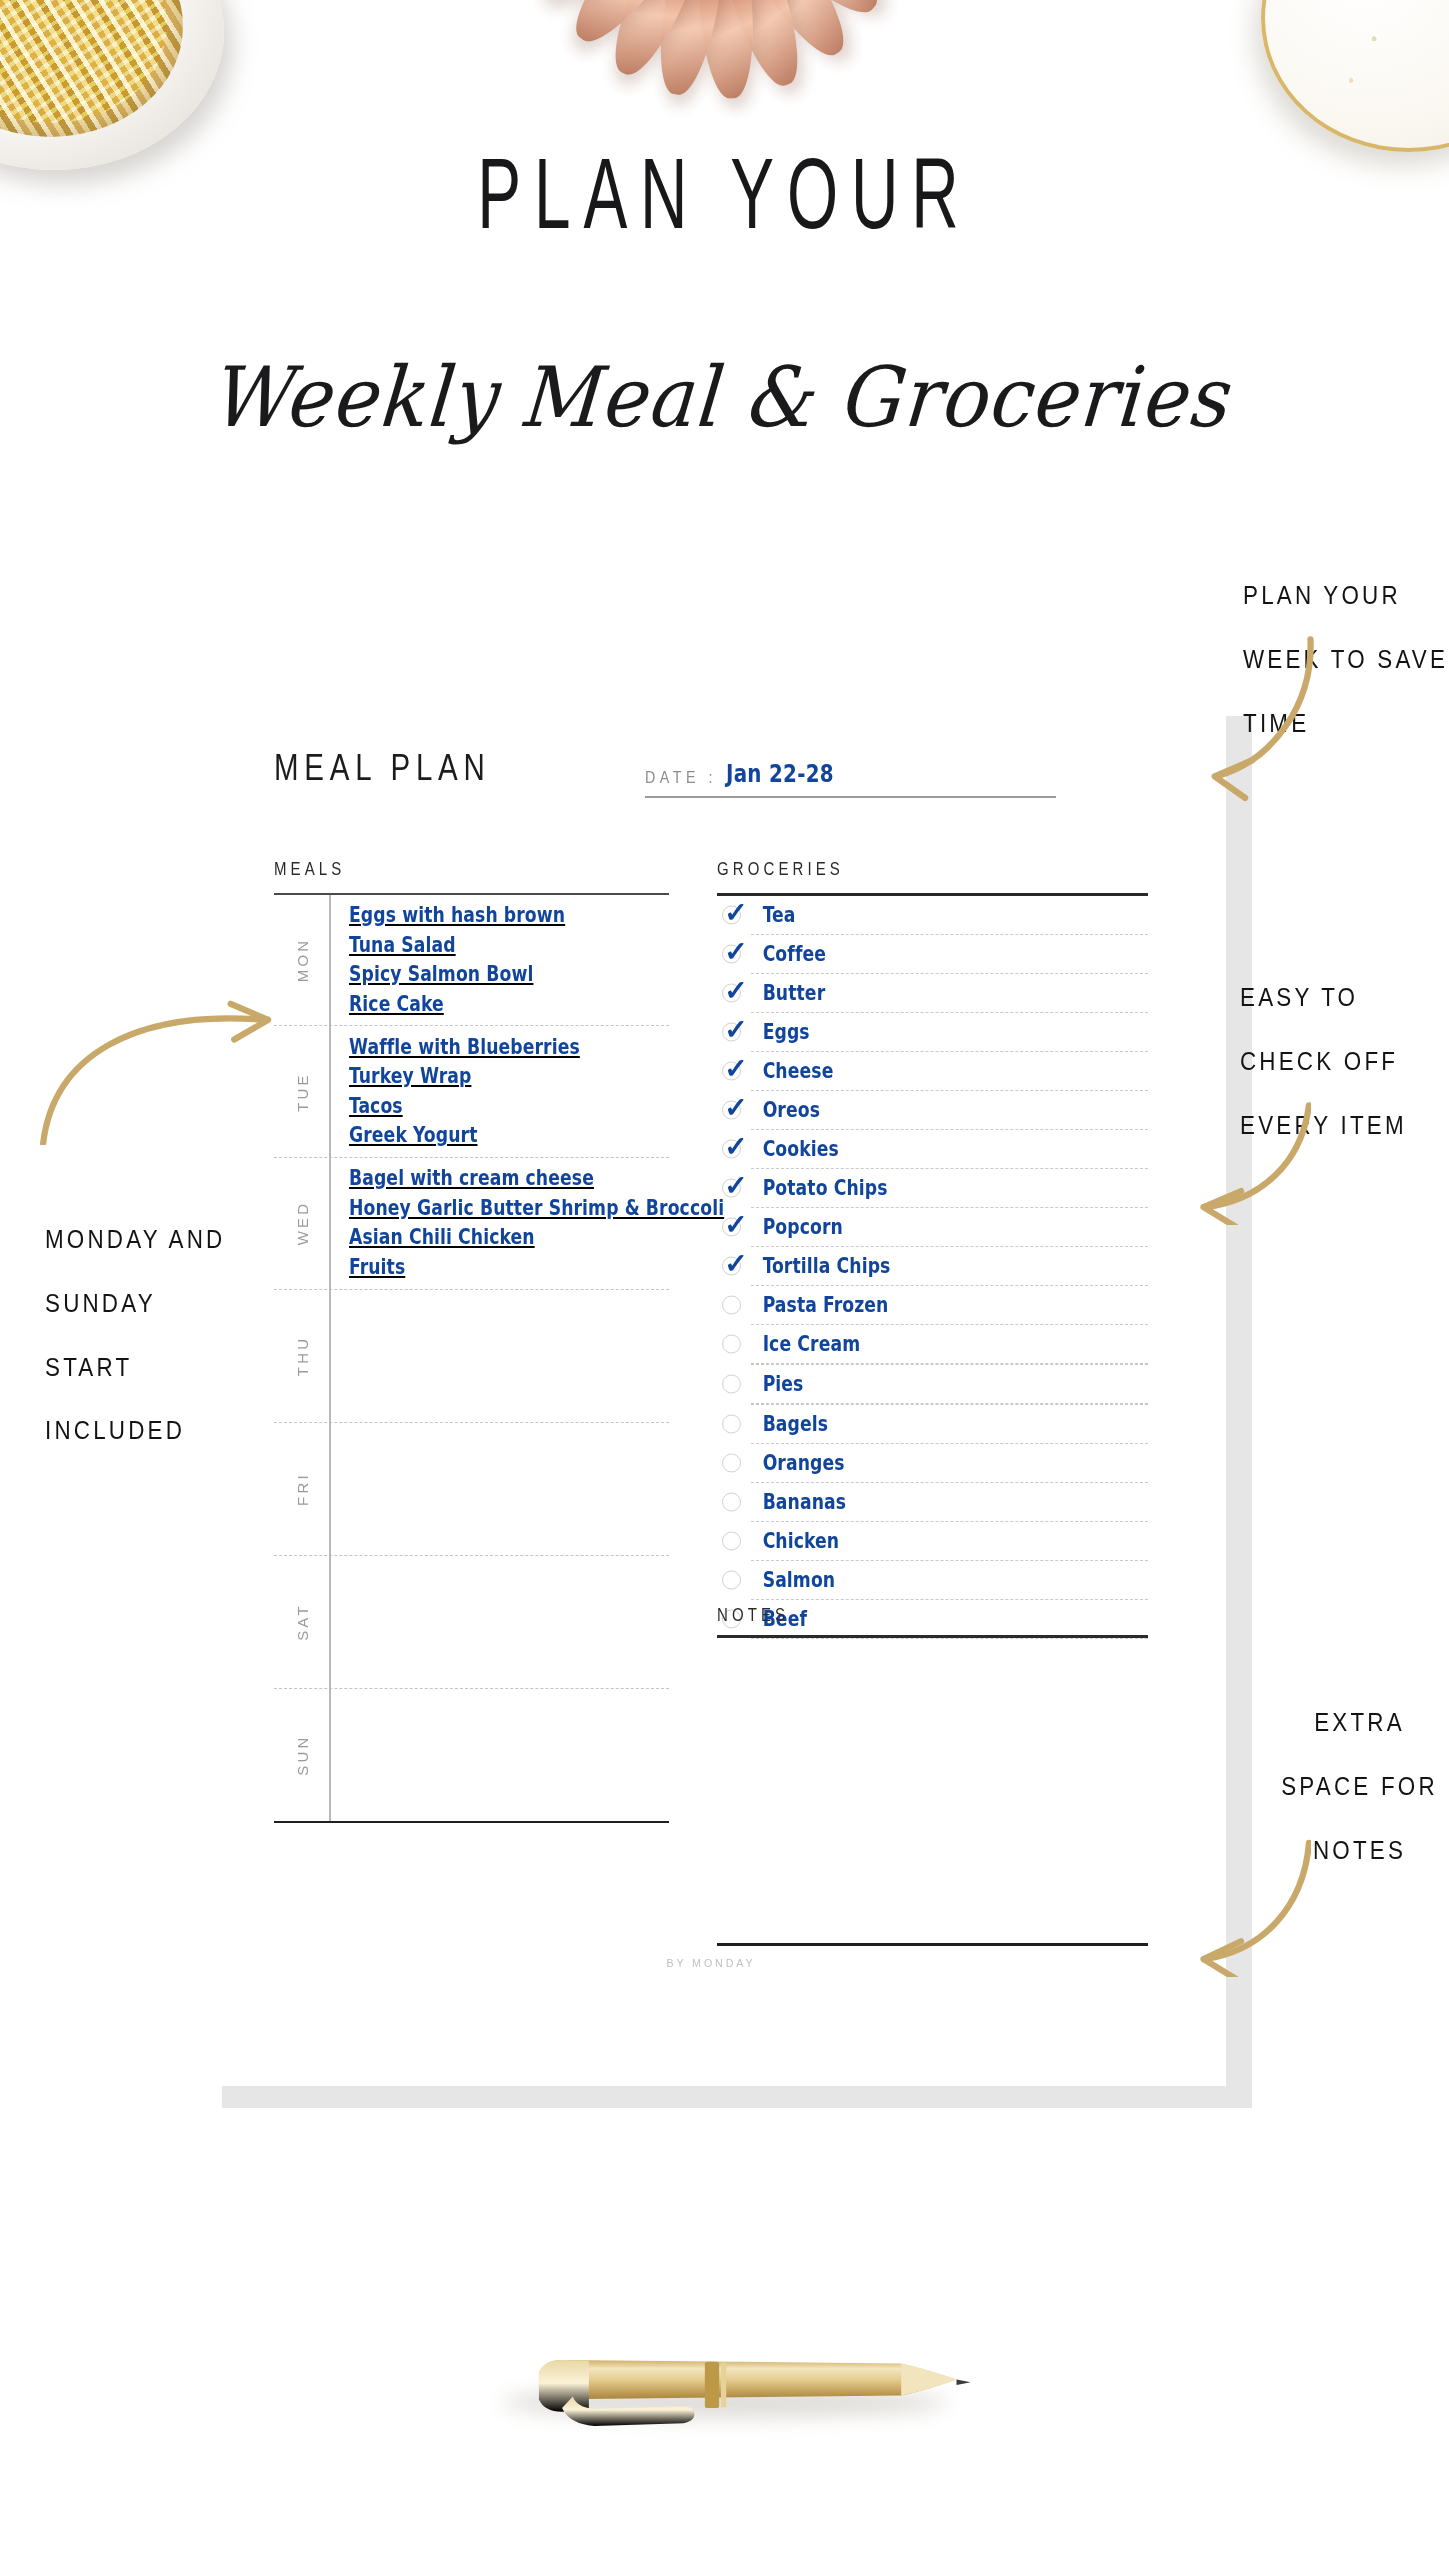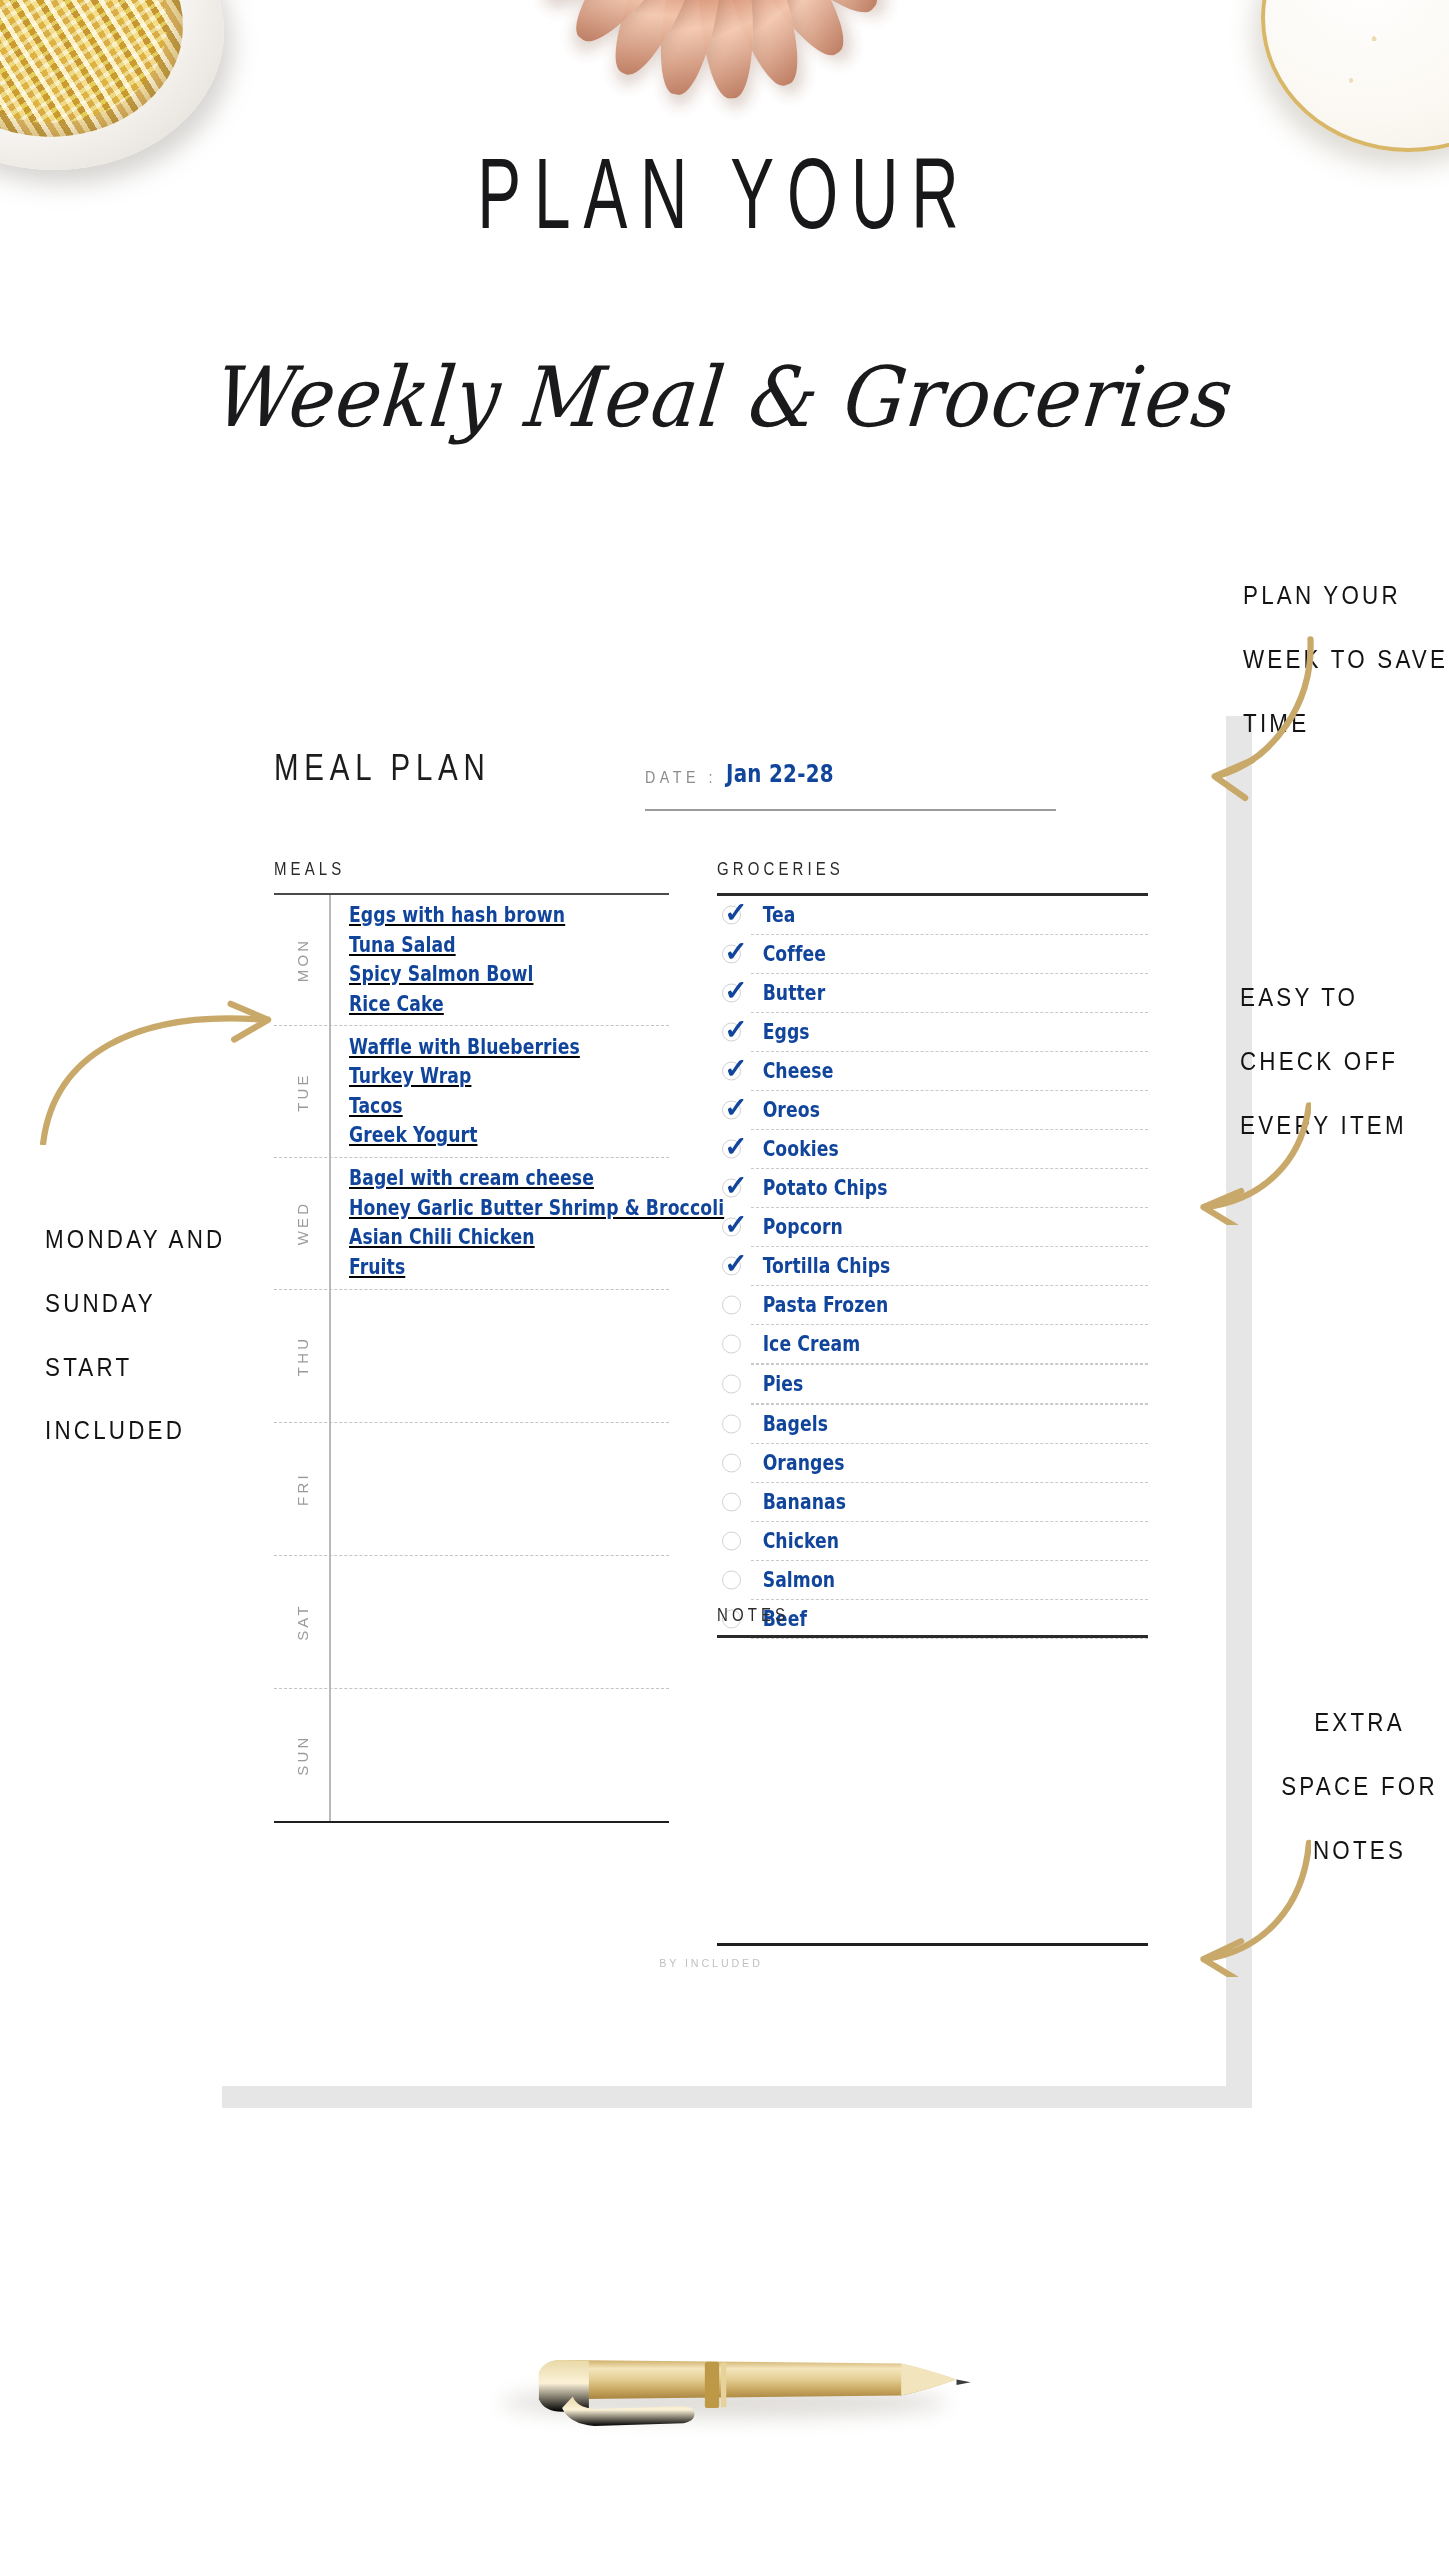--- a/index.html
+++ b/index.html
@@ -100,21 +100,21 @@
     background:#ffffff;
   }
 
   
   #mealplan-heading {
     position:absolute; left:78px; top:56px;
     font-size: 29.5px; letter-spacing: 5.8px; font-weight:400; color:#1c1c1e;
     transform: scaleY(1.25); transform-origin: 0 50%;
   }
   #date-block { position:absolute; left:449px; top:66px; width:411px; }
-  #date-block .row { display:flex; align-items:baseline; gap:9px; padding-bottom:21px; }
+  #date-block .row { display:flex; align-items:baseline; gap:9px; padding-bottom:8px; }
   #date-label { font-size:14.3px; letter-spacing:4.5px; color:#8b8b8b; transform:scaleY(1.15); }
   #date-value {
     font-family:"DejaVu Sans Condensed","Liberation Sans Narrow","Liberation Sans",sans-serif;
     font-size:24px; font-weight:700; color:#11459b; letter-spacing:0.3px;
     transform: scaleX(.92); transform-origin:0 50%;
   }
   #date-block .rule { height:1.8px; background:#9b9b9b; }
 
   .col-label {
     position:absolute;
@@ -470,21 +470,21 @@
             <div class="g-name">Beef</div>
           </div>
           <div class="g-sep"></div>
         </div>
     </div>
 
     <div id="notes-label">NOTES</div>
     <div id="notes-rule"></div>
     <div id="notes-bottom-rule"></div>
 
-    <div id="footer-credit">BY INCLUDED</div>
+    <div id="footer-credit">BY MONDAY</div>
   </div>
 
   <div class="annot" id="annot-plan">PLAN YOUR WEEK TO SAVE TIME</div>
   <div class="annot" id="annot-easy">EASY TO CHECK OFF EVERY ITEM</div>
   <div class="annot" id="annot-extra">EXTRA SPACE FOR NOTES</div>
   <div class="annot" id="annot-monday">MONDAY AND SUNDAY START INCLUDED</div>
 
   <svg class="arrow" style="left:1109px;top:626px;width:206px;height:179px" viewBox="0 0 230 200">
     <path d="M225,15 C228,85 185,150 120,168" fill="none" stroke="#c9a96a" stroke-width="7" stroke-linecap="round"></path>
     <path d="M118,168 L160,150 M118,168 L152,192" fill="none" stroke="#c9a96a" stroke-width="7" stroke-linecap="round"></path>

